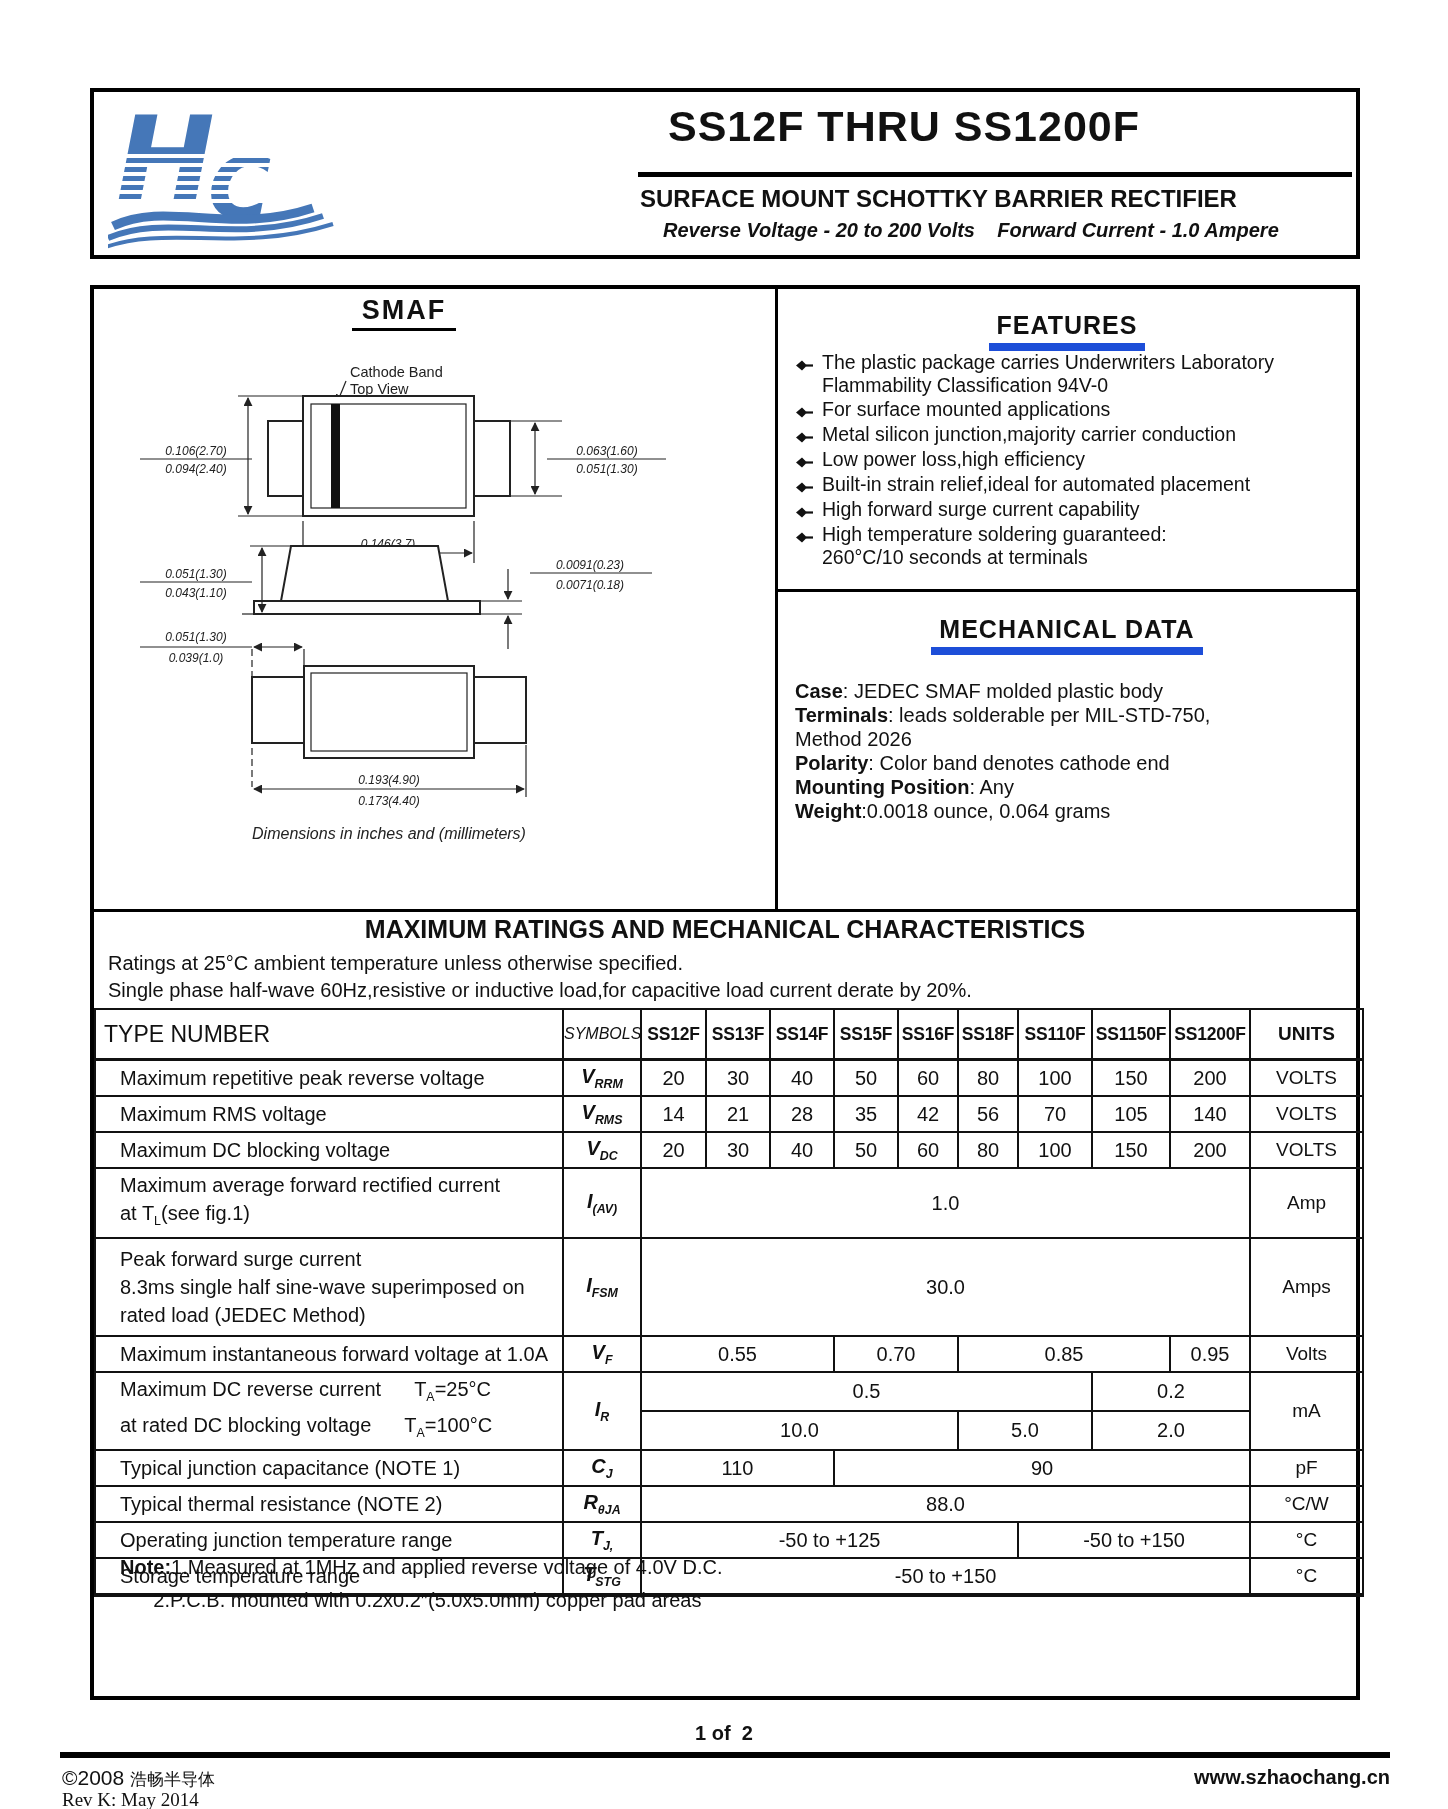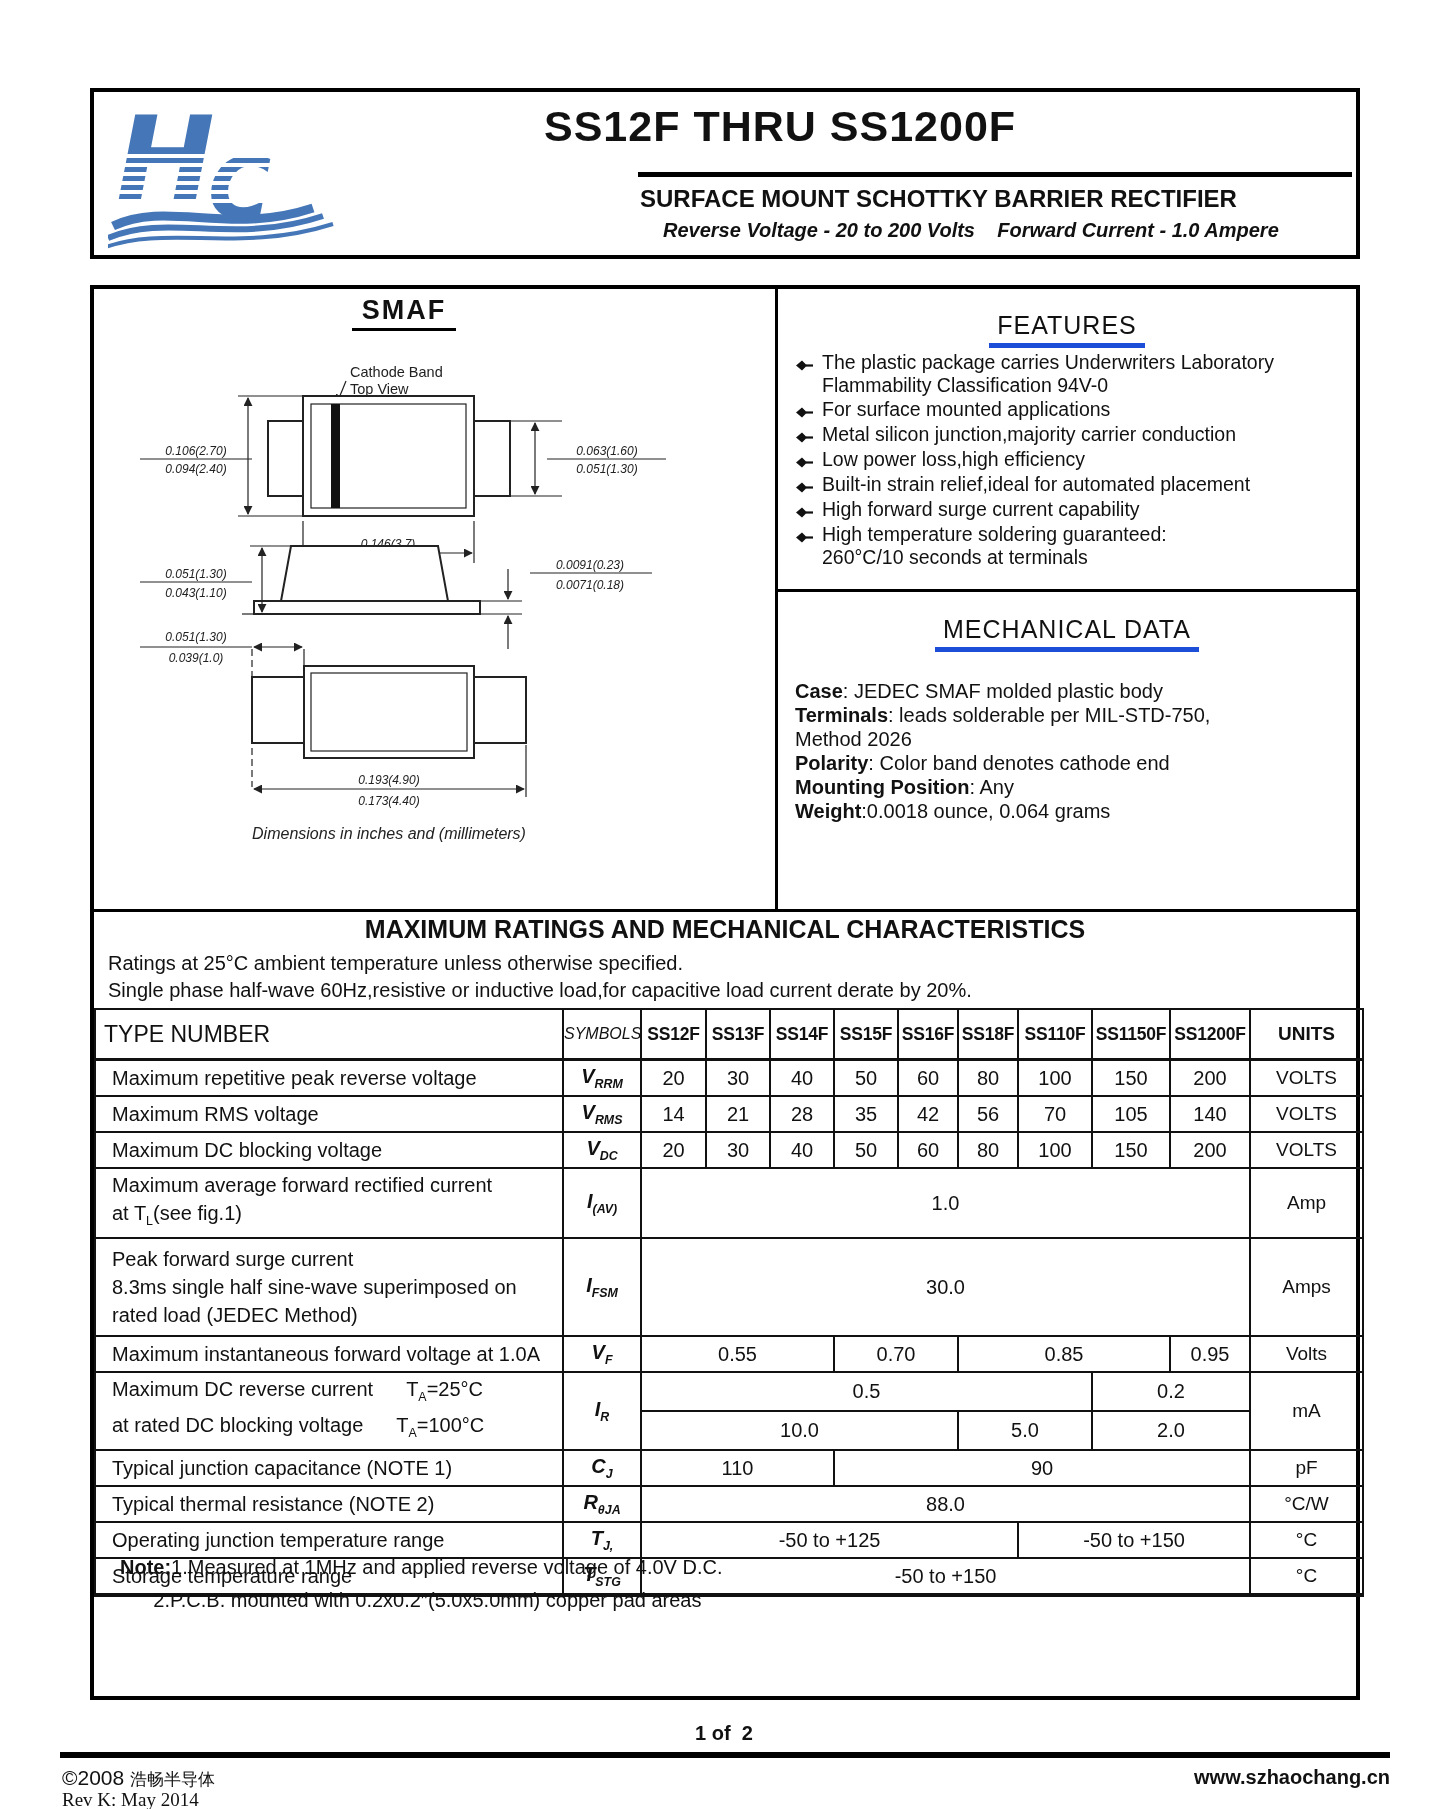--- a/index.html
+++ b/index.html
@@ -4,21 +4,21 @@
 <style>
   html,body{margin:0;padding:0;background:#fff;}
   #page{position:relative;width:1448px;height:1809px;background:#fff;
         font-family:"Liberation Sans",sans-serif;color:#111;overflow:hidden;}
   .abs{position:absolute;}
   .box{border:4px solid #000;box-sizing:border-box;}
 
   
   #header-box{left:90px;top:88px;width:1270px;height:171px;}
   #logo{left:14px;top:4px;width:250px;height:155px;}
-  #main-title{left:450px;top:10px;width:720px;text-align:left;
+  #main-title{left:450px;top:10px;width:720px;text-align:center;
               font-size:43px;font-weight:bold;letter-spacing:1px;}
   #title-rule{left:544px;top:80px;width:714px;height:5px;background:#000;}
   #subtitle{left:546px;top:93px;font-size:24px;font-weight:bold;}
   #tagline{left:546px;top:127px;font-size:20px;font-style:italic;font-weight:600;white-space:pre;margin-left:23px;}
 
   
   #main-box{left:90px;top:285px;width:1270px;height:1415px;}
   #v-divider{left:681px;top:0;width:3px;height:620px;background:#000;}
   #feat-divider{left:684px;top:300px;width:578px;height:3px;background:#000;}
   #section-rule{left:0;top:620px;width:1262px;height:3px;background:#000;}
@@ -31,22 +31,22 @@
   #diagram .shape{fill:#fff;stroke:#222;stroke-width:2;}
   #diagram .thin{fill:none;stroke:#222;stroke-width:1.2;}
   #diagram .dimline{stroke:#222;stroke-width:1.2;}
   #diagram text{fill:#222;}
   #diagram .dim{font:italic 12px "Liberation Sans",sans-serif;}
   #diagram .note{font:14.5px "Liberation Sans",sans-serif;}
   #diagram .cap{font:italic 16px "Liberation Sans",sans-serif;}
 
   
   .panel-title{width:578px;left:684px;text-align:center;}
-  .panel-title span{display:inline-block;font-size:25px;font-weight:normal;letter-spacing:1px;
-                    border-bottom:5px solid #1d4ed8;padding:0 8px 3px;}
+  .panel-title span{display:inline-block;font-size:25px;font-weight:bold;letter-spacing:1px;
+                    border-bottom:8px solid #1d4ed8;padding:0 8px 3px;}
   #features-title{top:22px;}
   #mech-title{top:326px;}
   #features-list{left:702px;top:62px;width:556px;}
   .feat-item{display:flex;margin-bottom:1px;}
   .feat-bullet{flex:0 0 26px;padding-top:6px;}
   .feat-text{font-size:19.5px;line-height:23px;}
   #mech-lines{left:701px;top:390px;width:556px;font-size:20px;line-height:24px;}
   .mech-b{font-weight:bold;}
 
   
@@ -54,21 +54,21 @@
   #preamble{left:14px;top:661px;font-size:20px;line-height:27px;}
   #table-wrap{left:0;top:719px;width:1262px;}
   table{border-collapse:collapse;table-layout:fixed;width:1262px;border-radius:27px;}
   td,th{border:2px solid #111;overflow:hidden;}
   thead th{border-bottom:3px solid #111;height:46px;}
   table{border-bottom:4px solid #111;}
   .th-type{font-size:23px;font-weight:normal;text-align:left;padding-left:8px;}
   .th-sym{font-size:16px;font-style:italic;font-weight:normal;padding:0;}
   .th-dev{font-size:17.5px;font-weight:bold;text-align:center;padding:0;letter-spacing:-0.2px;}
   .th-units{font-size:19px;font-weight:bold;text-align:center;}
-  .td-label{text-align:left;padding:2px 16px;font-size:20px;}
+  .td-label{text-align:left;padding:2px 24px;font-size:20px;}
   .lbl-line{white-space:pre;line-height:28px;}
   .td-sym{text-align:center;font-weight:bold;font-size:20px;font-style:italic;}
   .td-val{text-align:center;font-size:20px;}
   .td-units{text-align:center;font-size:19px;}
   tr.rh1 td{height:30px;} tr.rh2 td{height:62px;} tr.rh3 td{height:92px;} tr.rhs td{height:31px;}
   sub{font-size:0.62em;}
   #notes{left:26px;top:1262px;font-size:20px;line-height:33px;}
   .note-line{white-space:pre-wrap;}
 
   

